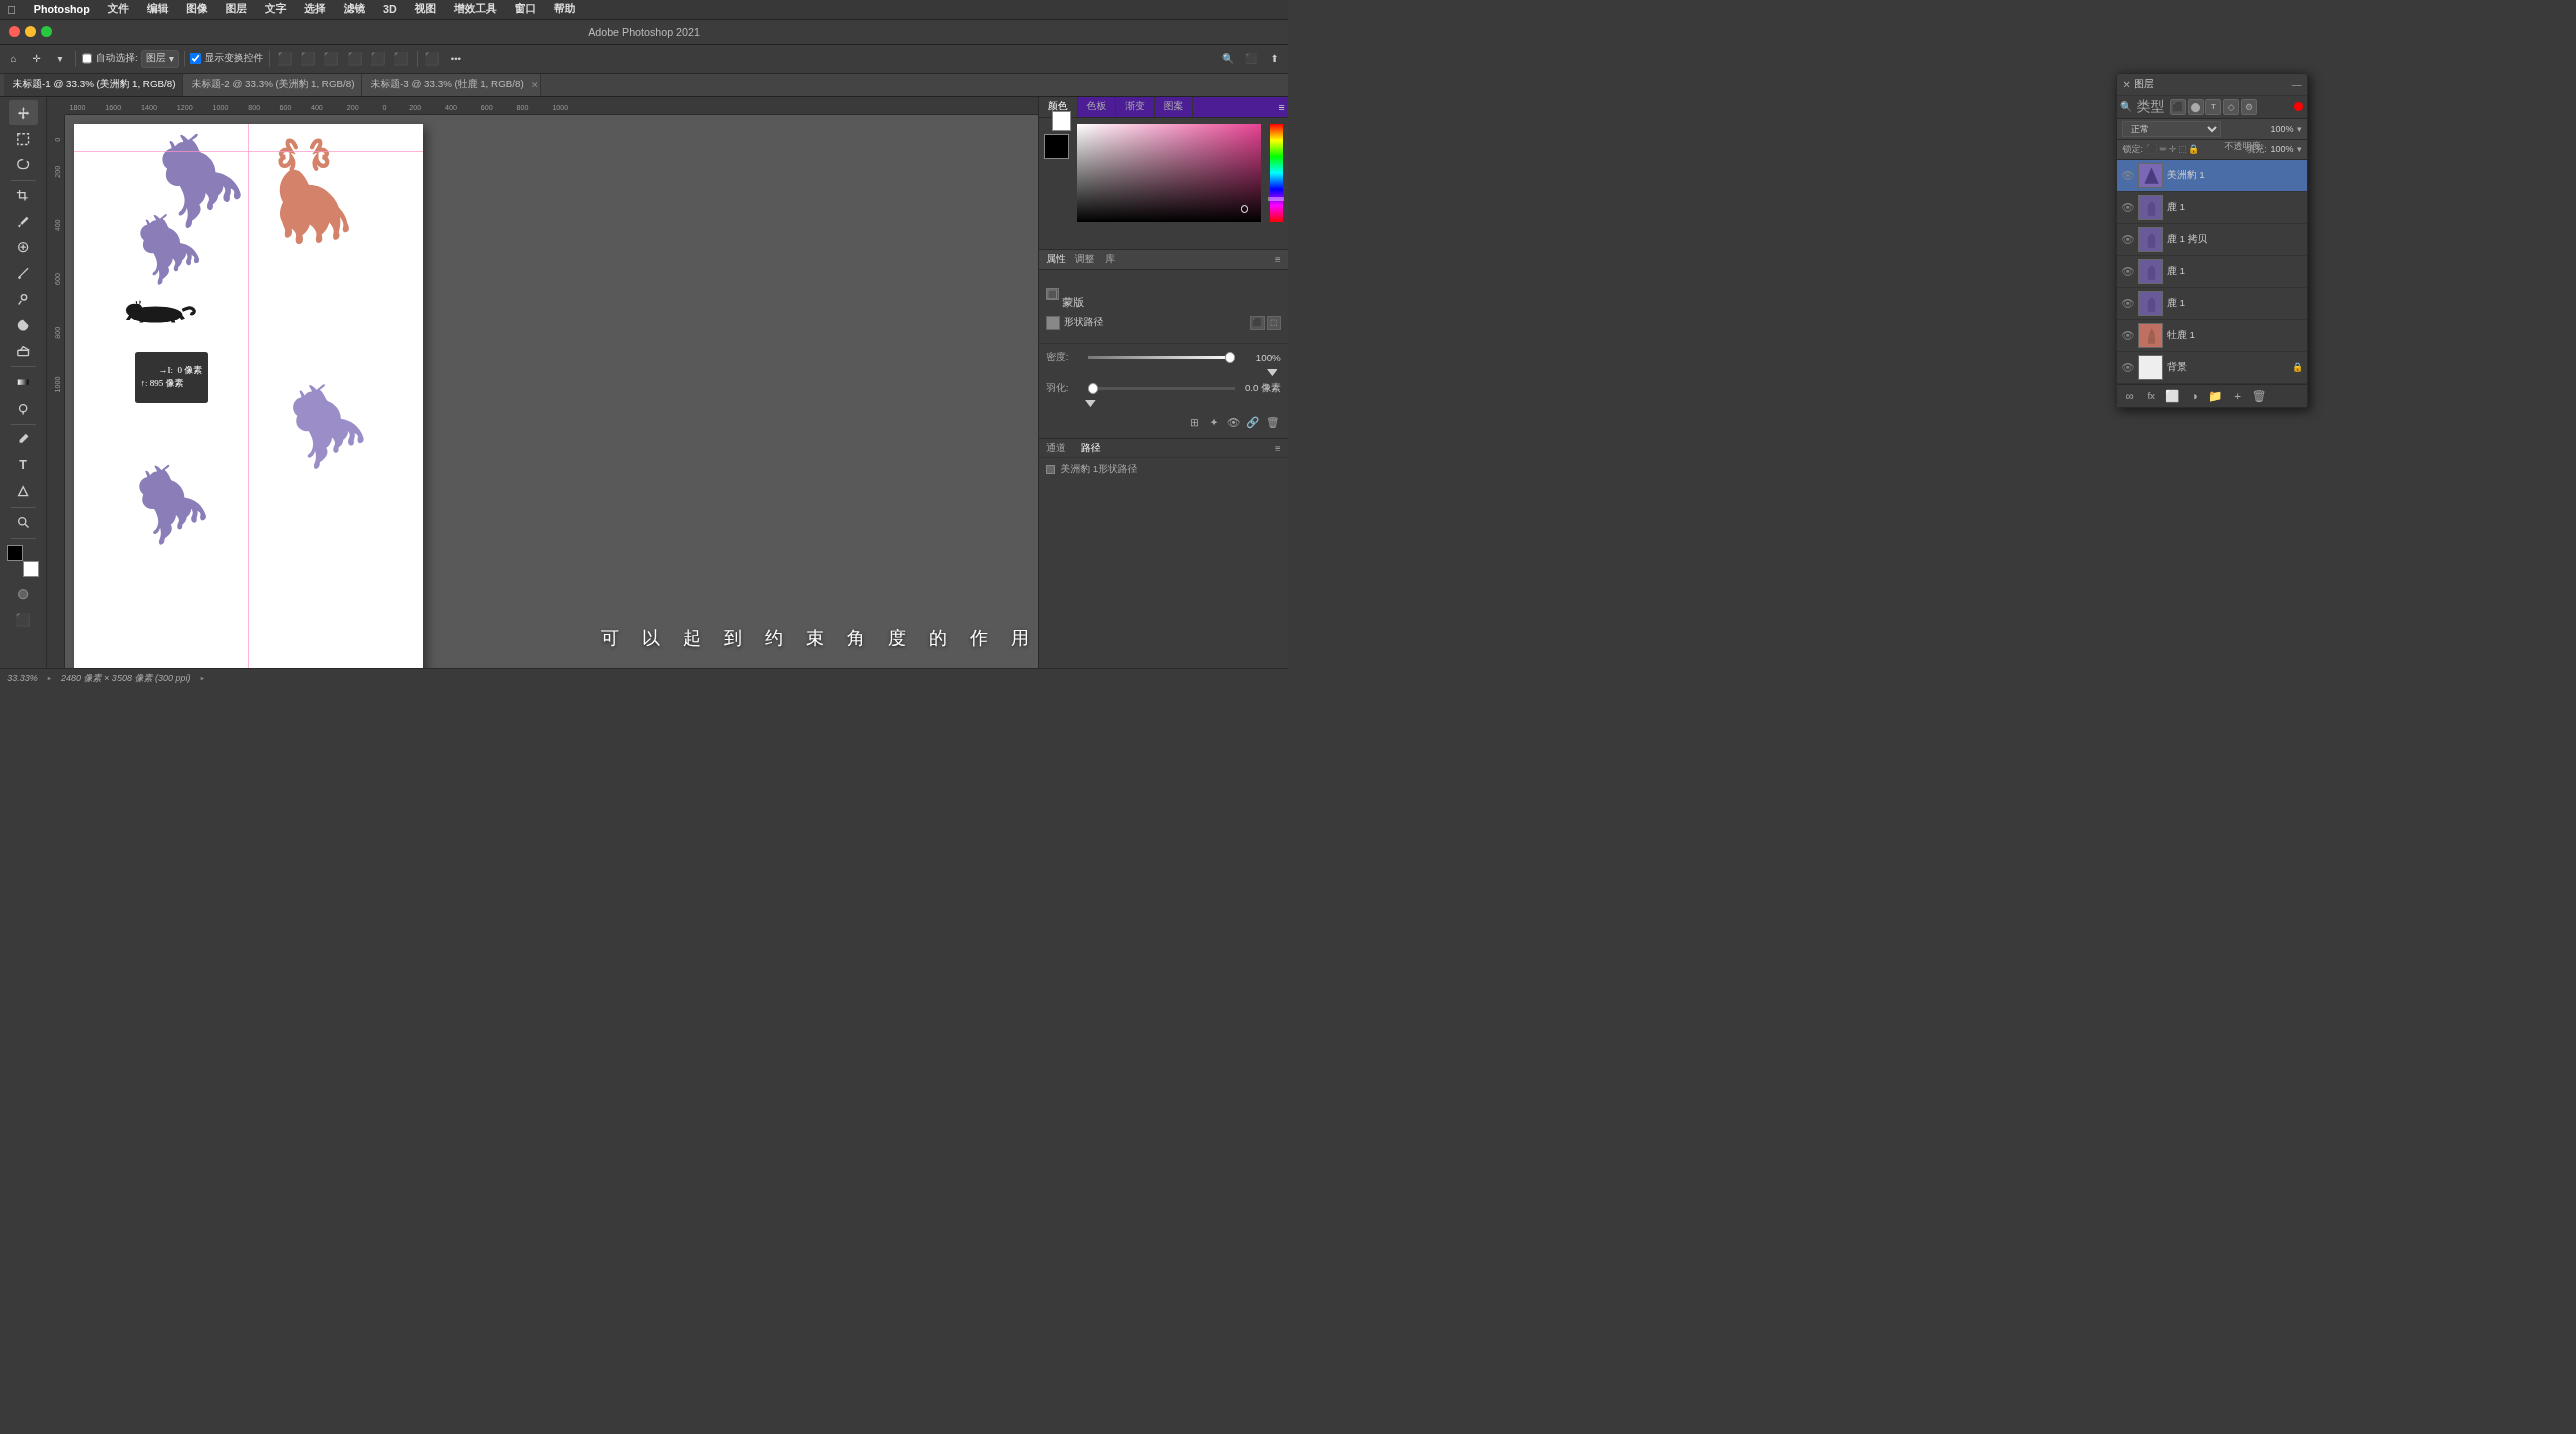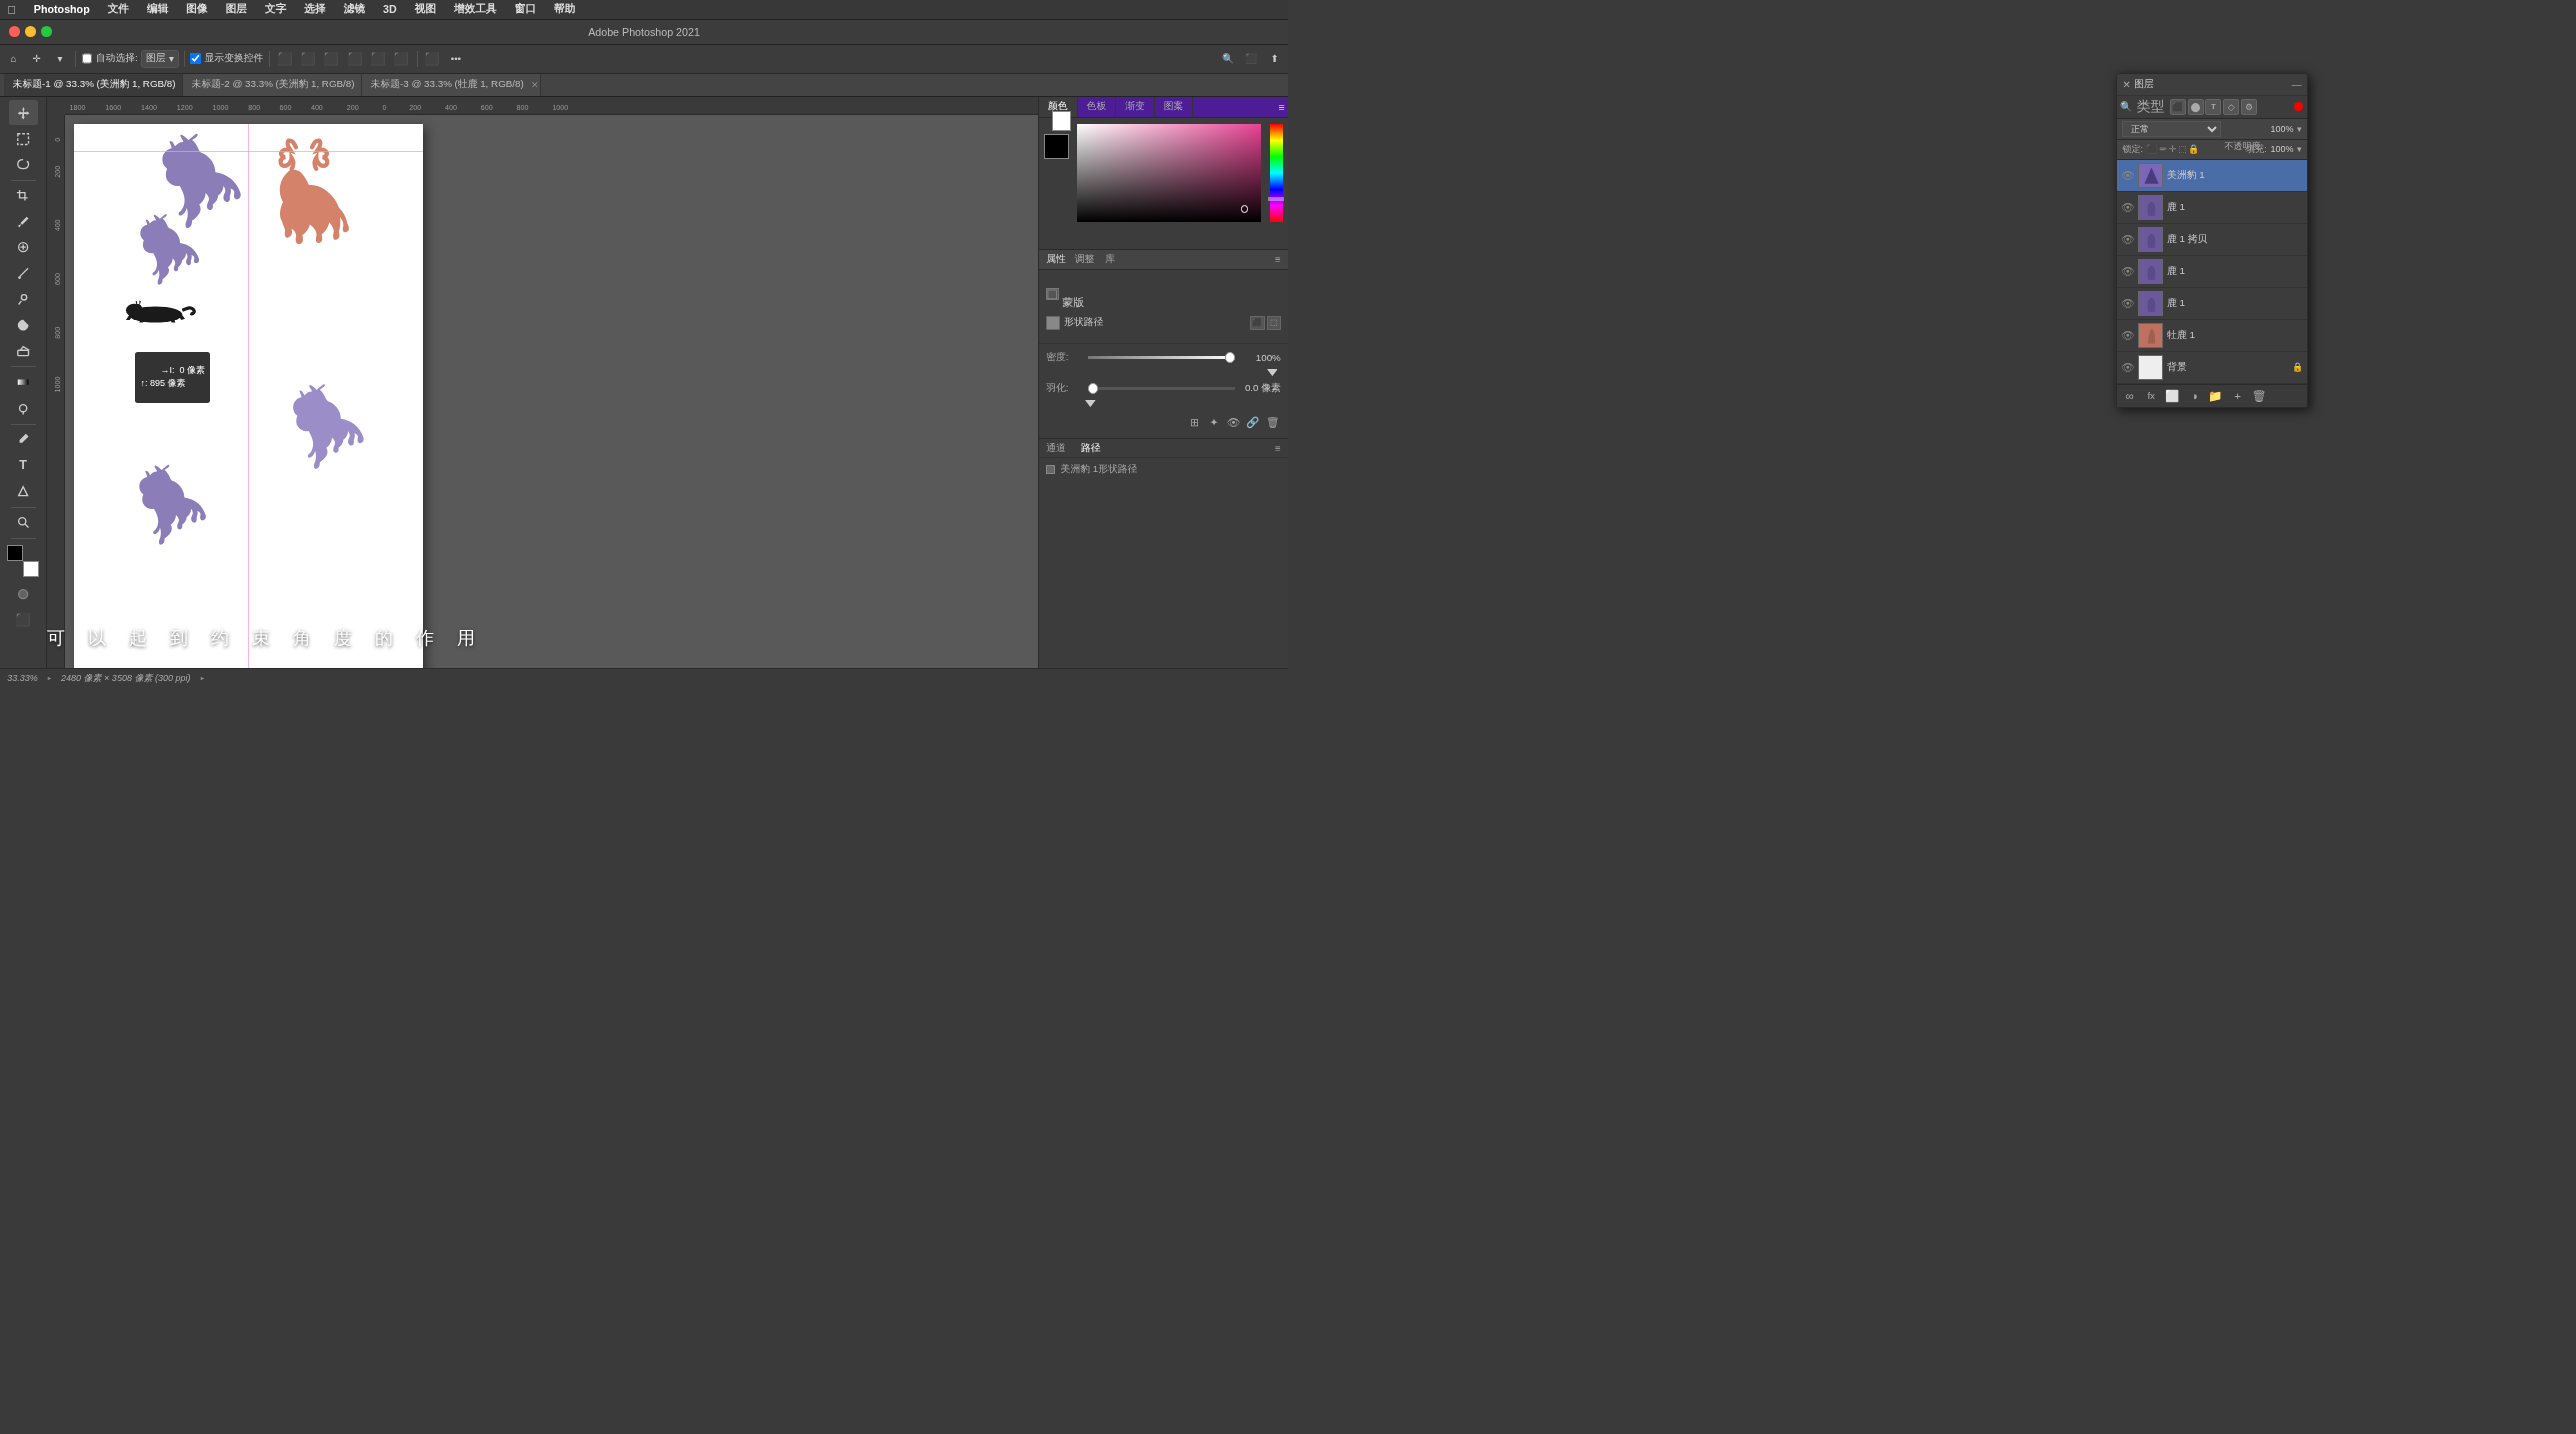--- a/index.html
+++ b/index.html
@@ -172,20 +172,21 @@
       background: #3a3a3a;
     }
 
     
     #document-canvas {
       position: absolute;
       top: 27px; left: 27px;
       width: 349px; height: 599px;
       background: #fff;
       box-shadow: 3.6px 3.6px 10.7px rgba(0,0,0,0.5);
+      font-family: Liberation Serif, serif;
     }
 
     
     .guide-v {
       position: absolute;
       top: 0; bottom: 0;
       width: 0.9px;
       background: rgba(255, 150, 200, 0.7);
     }
     .guide-h {
@@ -710,21 +711,21 @@
         </g>
       </svg>
 
       
       <div id="tooltip" style="left: 61px; top: 228px;">
         <span>→I:  0 像素
 ↑: 895 像素</span>
       </div>
     </div>
 
-    <div id="subtitle" style="position:absolute; bottom:18px; left:0; right:0; text-align:left; font-size:18px; color:#fff; letter-spacing:9px; text-shadow:0 0.9px 3.6px rgba(0,0,0,0.7);">
+    <div id="subtitle" style="position:absolute; bottom:18px; left:0; right:0; text-align:right; font-size:18px; color:#fff; letter-spacing:9px; text-shadow:0 0.9px 3.6px rgba(0,0,0,0.7);">
       <span>可 以 起 到 约 束 角 度 的 作 用</span>
     </div>
   </div>
 
   <div id="layers-dialog" style="position:absolute; right:268px; top:73px; width:192px; background:#444; border:0.9px solid #2a2a2a; border-radius:3.6px; box-shadow:2.7px 2.7px 10.7px rgba(0,0,0,0.6);">
 
     <div class="dialog-header">
       <span class="dialog-close">✕</span>
       <span class="dialog-title">图层</span>
       <span class="dialog-minimize">—</span>

